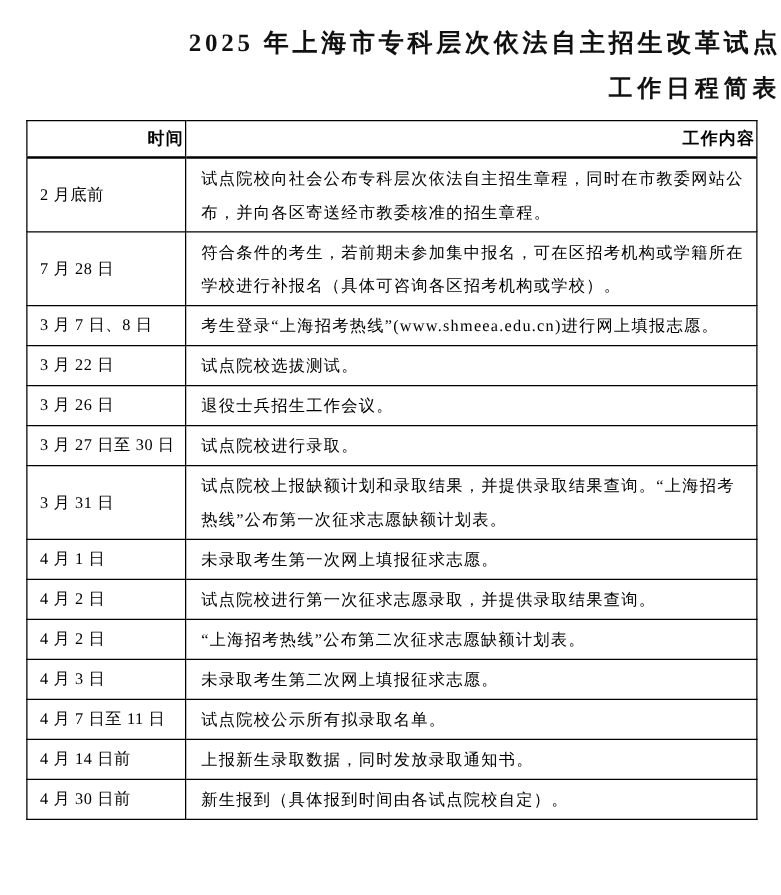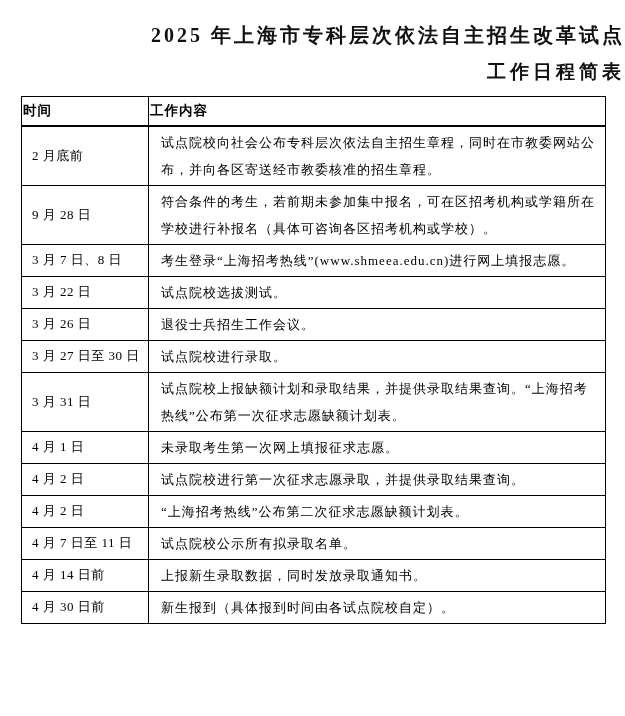--- a/index.html
+++ b/index.html
@@ -44,21 +44,21 @@
   table.schedule col.col-time { width: 127px; }
   table.schedule th, table.schedule td {
     border: 1px solid #000000;
     font-size: 13px;
     vertical-align: middle;
     box-sizing: border-box;
   }
   table.schedule thead th {
     height: 29px;
     font-weight: bold;
-    text-align: left;
+    text-align: right;
     letter-spacing: 1px;
     border-bottom-width: 2px;
     font-size: 13.5px;
   }
   table.schedule td.t {
     padding: 2px 4px 2px 10px;
     letter-spacing: 0.5px;
     height: 28px;
   }
   table.schedule td.c {
@@ -87,21 +87,21 @@
       <th>时间</th>
       <th>工作内容</th>
     </tr>
   </thead>
   <tbody>
     <tr class="h2">
       <td class="t">2 月底前</td>
       <td class="c">试点院校向社会公布专科层次依法自主招生章程，同时在市教委网站公布，并向各区寄送经市教委核准的招生章程。</td>
     </tr>
     <tr class="h2">
-      <td class="t">9 月 28 日</td>
+      <td class="t">7 月 28 日</td>
       <td class="c">符合条件的考生，若前期未参加集中报名，可在区招考机构或学籍所在学校进行补报名（具体可咨询各区招考机构或学校）。</td>
     </tr>
     <tr>
       <td class="t">3 月 7 日、8 日</td>
       <td class="c">考生登录“上海招考热线”(www.shmeea.edu.cn)进行网上填报志愿。</td>
     </tr>
     <tr>
       <td class="t">3 月 22 日</td>
       <td class="c">试点院校选拔测试。</td>
     </tr>
@@ -123,20 +123,24 @@
     </tr>
     <tr>
       <td class="t">4 月 2 日</td>
       <td class="c">试点院校进行第一次征求志愿录取，并提供录取结果查询。</td>
     </tr>
     <tr>
       <td class="t">4 月 2 日</td>
       <td class="c">“上海招考热线”公布第二次征求志愿缺额计划表。</td>
     </tr>
     <tr>
+      <td class="t">4 月 3 日</td>
+      <td class="c">未录取考生第二次网上填报征求志愿。</td>
+    </tr>
+    <tr>
       <td class="t">4 月 7 日至 11 日</td>
       <td class="c">试点院校公示所有拟录取名单。</td>
     </tr>
     <tr>
       <td class="t">4 月 14 日前</td>
       <td class="c">上报新生录取数据，同时发放录取通知书。</td>
     </tr>
     <tr>
       <td class="t">4 月 30 日前</td>
       <td class="c">新生报到（具体报到时间由各试点院校自定）。</td>

